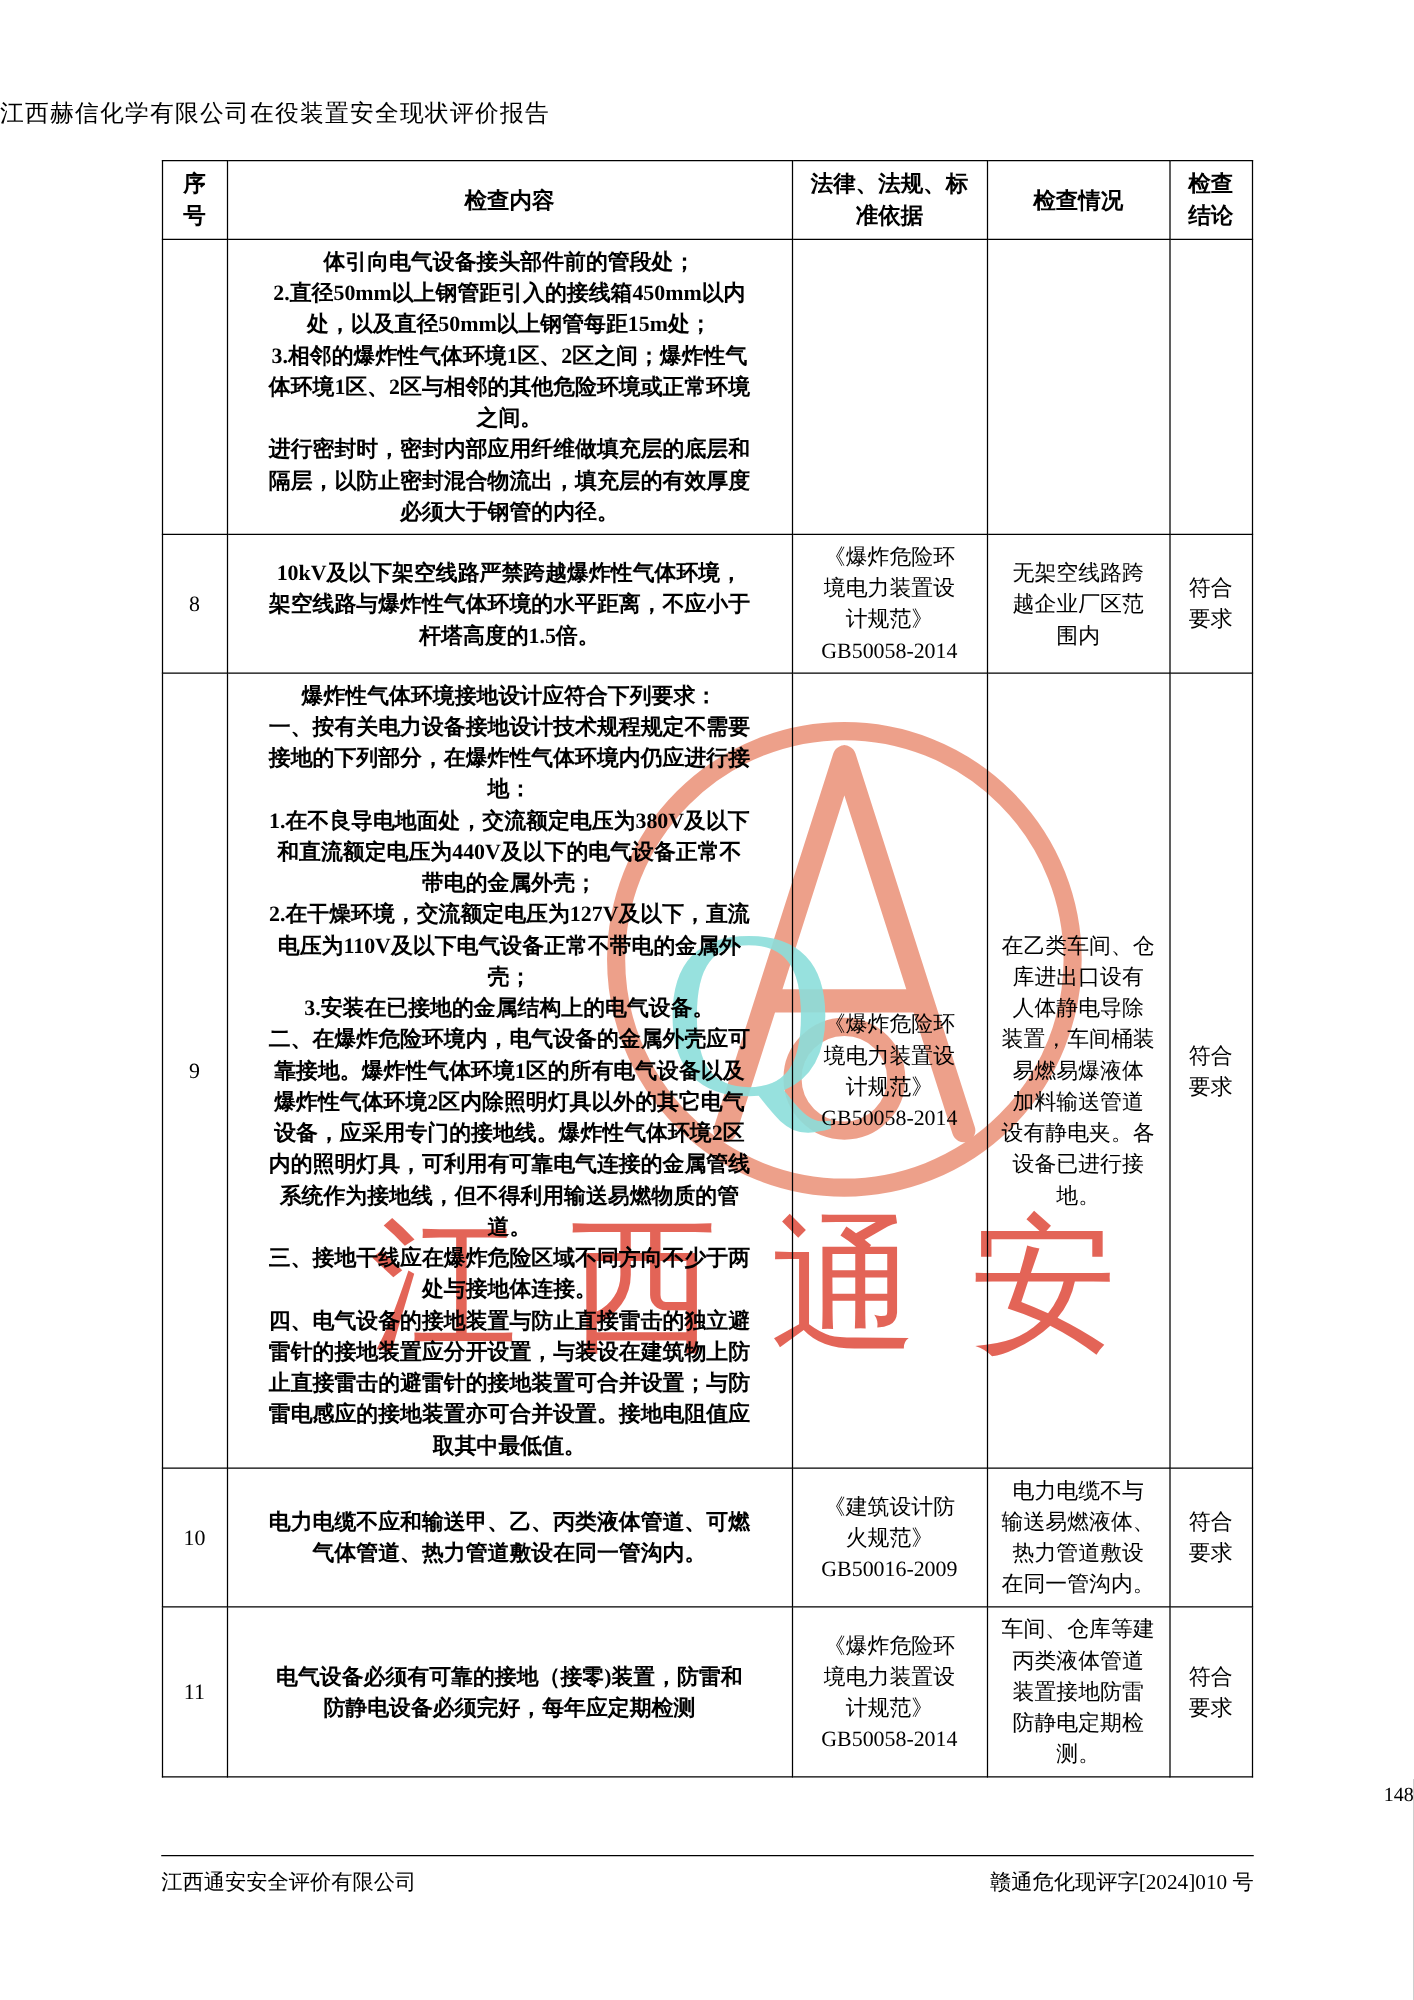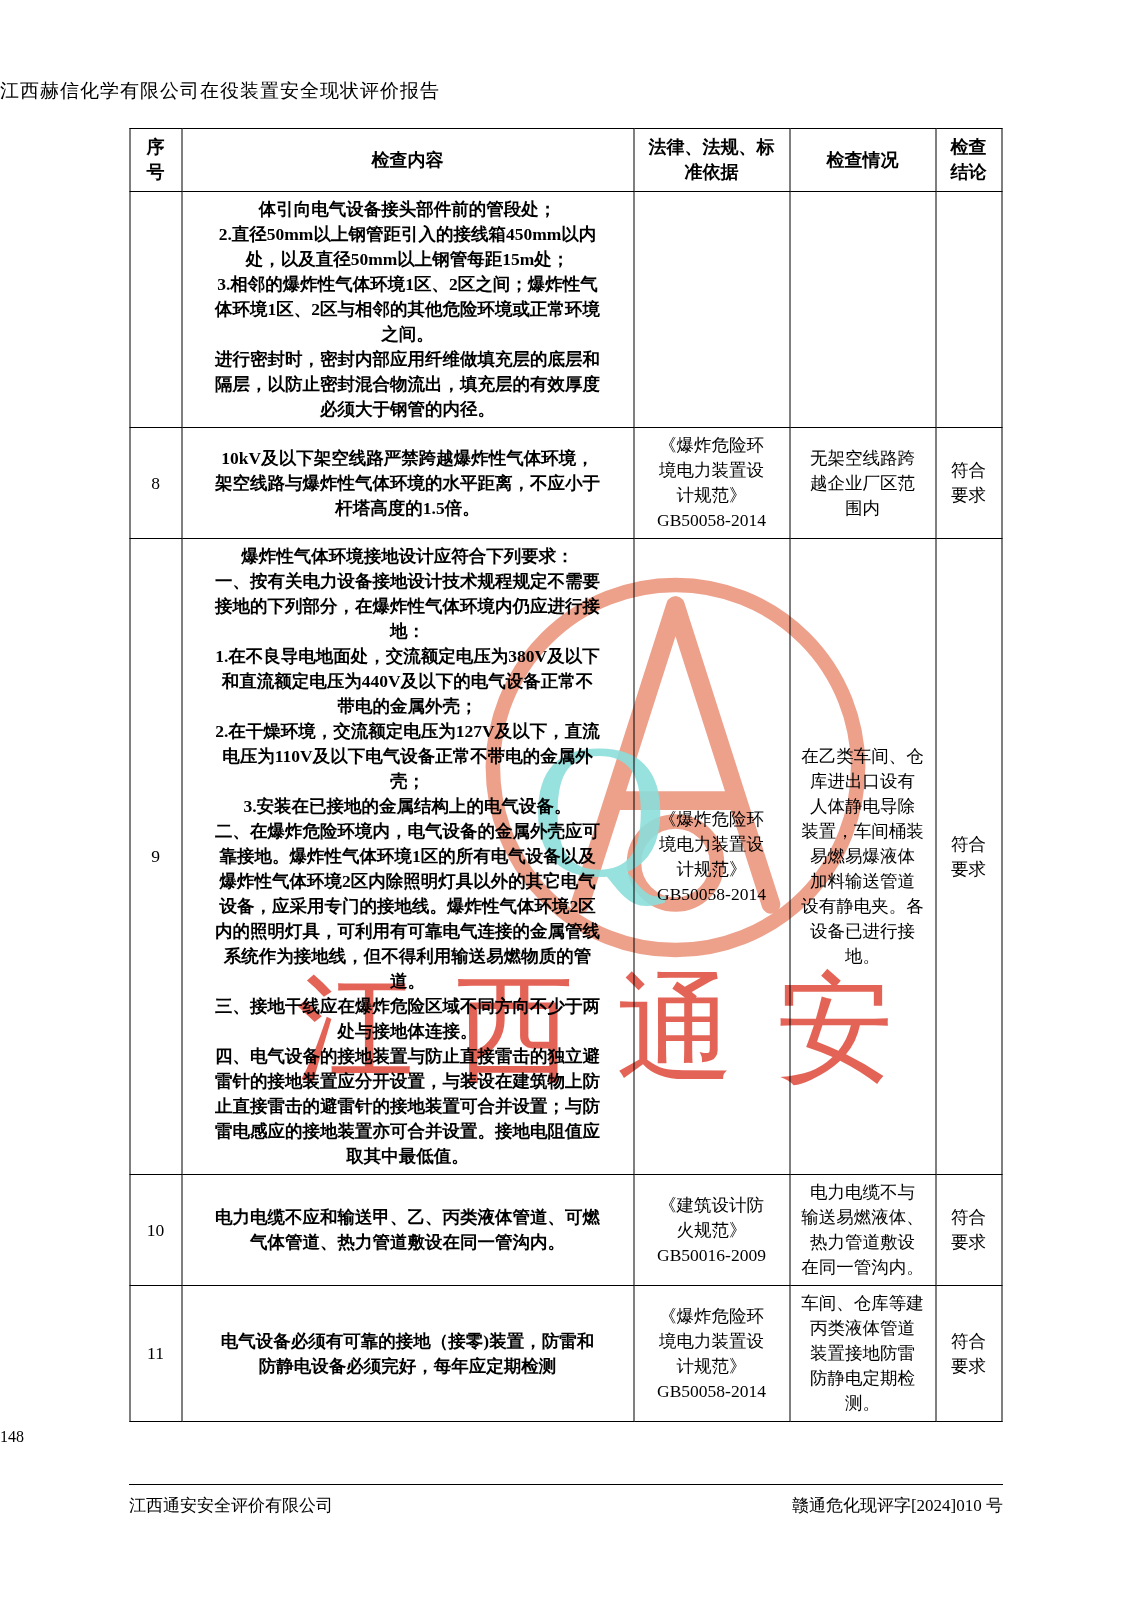--- a/index.html
+++ b/index.html
@@ -52,21 +52,21 @@
   }
   .inspection td.cell-content { padding:5px 10px;font-weight:bold; }
   .col-no { width:52px; }
   .col-content { width:452px; }
   .col-basis { width:156px; }
   .col-situation { width:146px; }
   .col-result { width:66px; }
   
   .page-number {
     position:absolute; top:1428px; left:0; width:100%;
-    text-align:left; font-size:16px; z-index:2;
+    text-align:right; font-size:16px; z-index:2;
   }
   .page-footer {
     position:absolute; top:1484px; left:129px; width:874px; z-index:2;
   }
   .footer-divider { border-top:1.8px solid #000; height:0; }
   .footer-row {
     display:flex; justify-content:space-between;
     padding-top:9px; font-size:17px;gap:31px;
   }
 </style>

